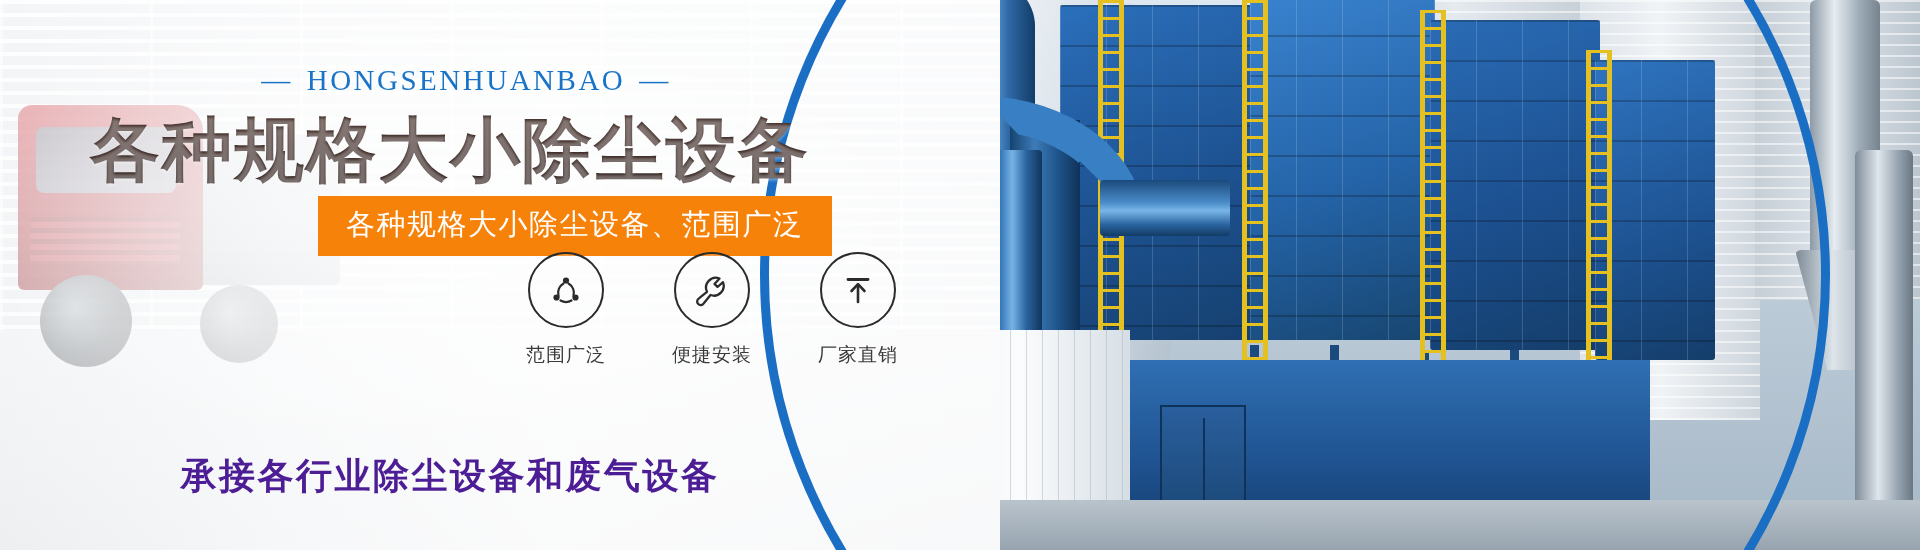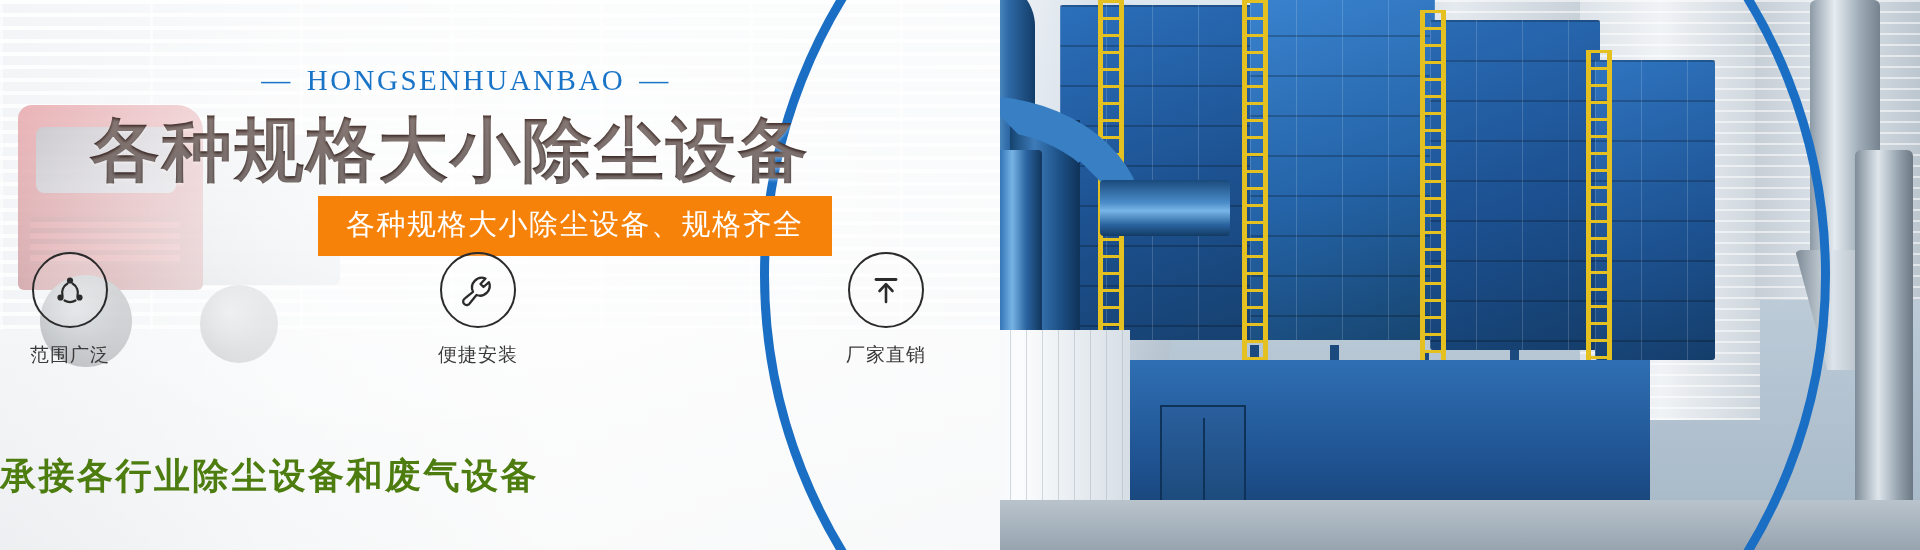--- a/index.html
+++ b/index.html
@@ -236,38 +236,39 @@
     position:absolute;left:318px;top:196px;
     background:#f7820a;
     padding:9px 28px 11px 28px;
   }
   .subbar span{
     color:#ffffff;font-size:29px;letter-spacing:1.5px;white-space:nowrap;
   }
 
   .features{
     position:absolute;left:0;top:252px;width:900px;
-    display:flex;justify-content:space-between;gap:62px;padding-left:28px;
+    display:flex;justify-content:flex-end;gap:62px;
   }
   .feature{width:84px;text-align:center;}
   .fcircle{
     width:72px;height:72px;margin:0 auto;border-radius:50%;
     border:2.5px solid #2b2b2b;
     display:flex;align-items:center;justify-content:center;
     background:rgba(255,255,255,.18);
   }
   .fcircle svg{display:block;}
   .flabel{
     margin-top:14px;font-size:19px;color:#3a3a3a;letter-spacing:1px;white-space:nowrap;
   }
 
   .tagline{
     position:absolute;left:0;top:452px;width:900px;
+    text-align:center;
     font-size:36px;font-weight:bold;letter-spacing:2.5px;
-    color:#4d7c0f;
+    color:#4c1d95;
     white-space:nowrap;
   }
 </style>
 </head>
 <body>
 
 <div class="banner">
 
   <div class="photo">
     <div class="sky"></div>
@@ -348,21 +349,21 @@
 
   <div class="content">
 
     <div class="eyebrow">
       <span class="dash">—</span><span>HONGSENHUANBAO</span><span class="dash">—</span>
     </div>
 
     <div class="headline">各种规格大小除尘设备</div>
 
     <div class="subbar">
-      <span>各种规格大小除尘设备、规格齐全</span>
+      <span>各种规格大小除尘设备、范围广泛</span>
     </div>
 
     <div class="features">
 
       <div class="feature">
         <div class="fcircle">
           <span>
             <svg width="40" height="40" viewBox="0 0 40 40">
               <path d="M12.5 26 A11 11 0 0 1 17.5 13.5" fill="none" stroke="#2b2b2b" stroke-width="2.2" stroke-linecap="round"></path>
               <path d="M22.5 13.5 A11 11 0 0 1 27.5 26" fill="none" stroke="#2b2b2b" stroke-width="2.2" stroke-linecap="round"></path>

